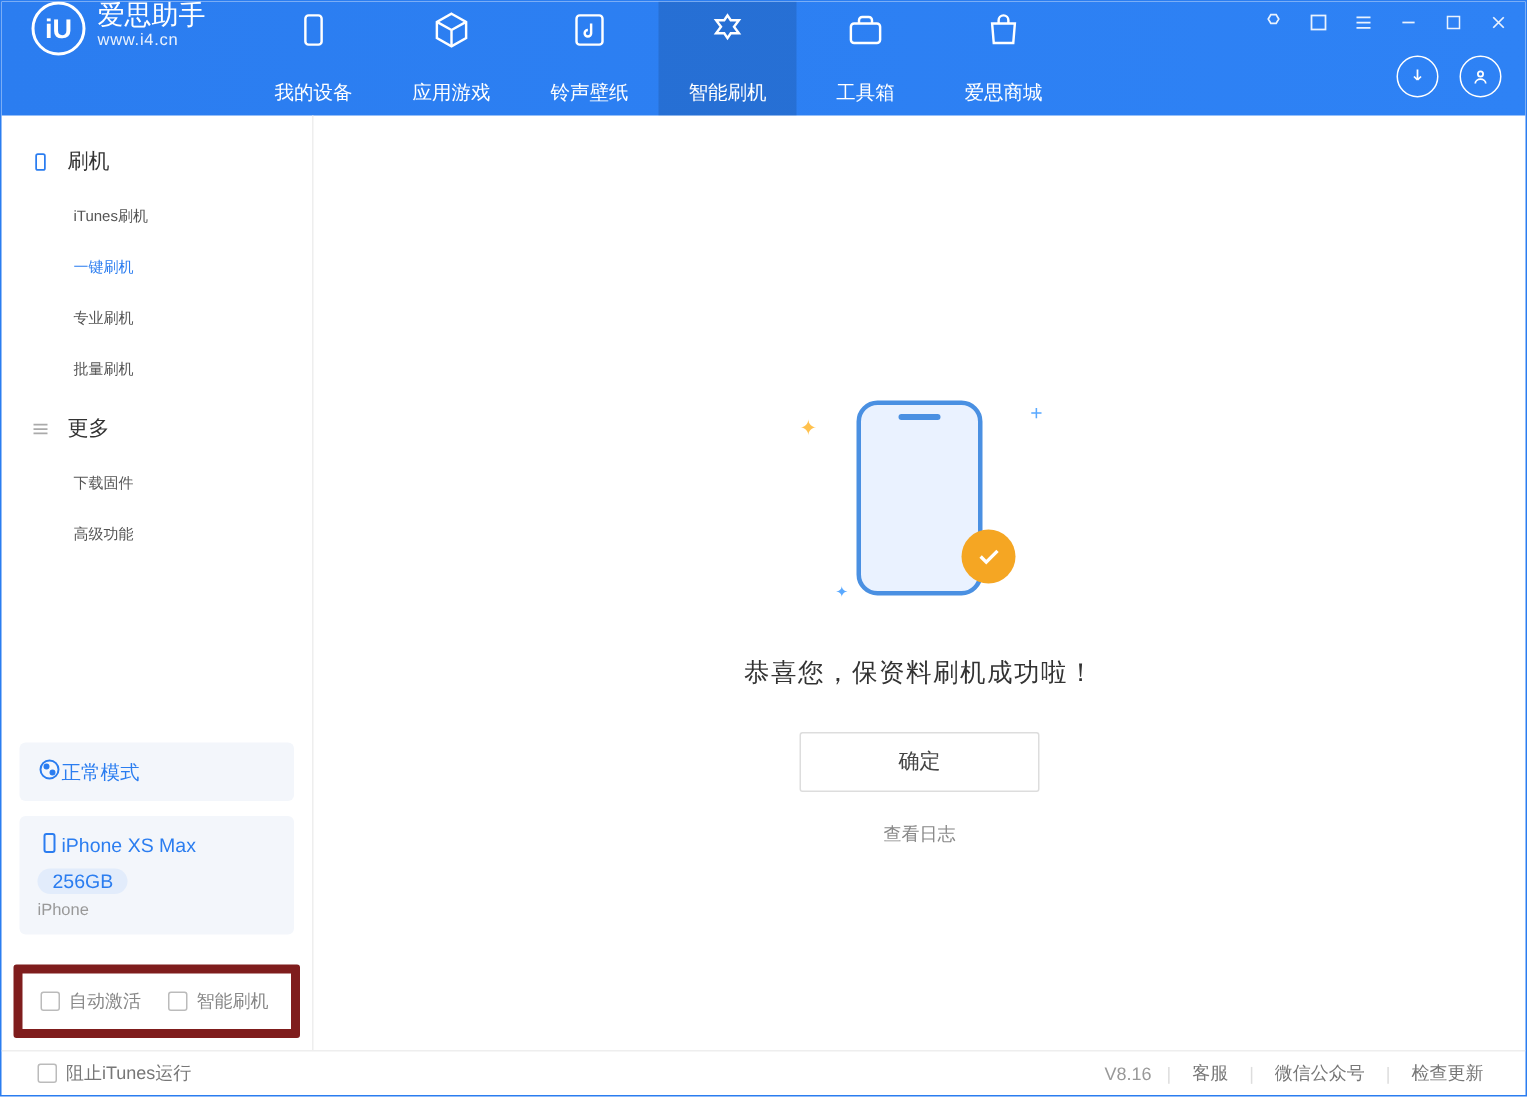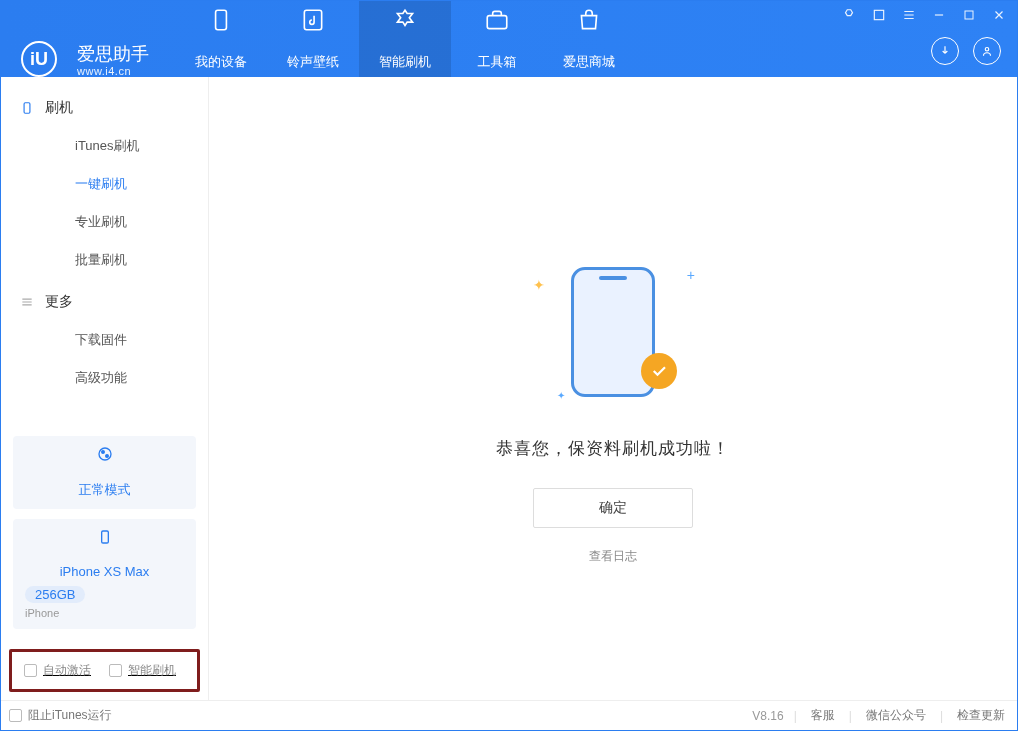--- a/index.html
+++ b/index.html
@@ -1,20 +1,20 @@
 <!DOCTYPE html>
 <html><head>
 <meta charset="utf-8">
 <style>
 * { margin: 0; padding: 0; box-sizing: border-box; font-family: "Microsoft YaHei", "PingFang SC", sans-serif; }
 body { background: #fff; width: 1018px; height: 731px; overflow: hidden; border: 1px solid #2b7df0; }
 
 
 .titlebar { height: 76px; background: linear-gradient(to right, #2b7df0, #2e82f5); display: flex; align-items: stretch; color: #fff; position: relative; }
-.logo-area { display: flex; align-items: flex-end; padding: 0 16px 0 20px; gap: 20px; }
+.logo-area { display: flex; align-items: flex-start; padding: 0 16px 0 20px; gap: 8px; }
 .logo-circle { width: 36px; height: 36px; border: 2px solid #fff; border-radius: 50%; display:flex; align-items:center; justify-content:center; font-weight:bold; font-size:18px; }
 .logo-text { font-size: 18px; font-weight: 500; line-height:1.1; }
 .logo-sub { font-size: 11px; opacity:.9; letter-spacing:.5px; }
 
 .nav { display:flex; margin-left:10px; }
 .nav-item { width: 92px; display:flex; flex-direction:column; align-items:center; justify-content:center; gap:20px; cursor:pointer; font-size:13px; }
 .nav-item.active { background: rgba(0,0,0,.12); }
 .nav-icon { width:26px; height:26px; display:flex; align-items:center; justify-content:center; }
 .nav-icon svg { width:26px; height:26px; }
 
@@ -22,54 +22,54 @@
 .win-btn { width:20px; height:20px; display:flex; align-items:center; justify-content:center; cursor:pointer; opacity:.9; }
 .hdr-rt { position:absolute; right:16px; bottom:12px; display:flex; gap:14px; align-items:center; }
 .hdr-circle { width:28px; height:28px; border:1.5px solid #fff; border-radius:50%; display:flex; align-items:center; justify-content:center; cursor:pointer; }
 
 
 .body { display:flex; height: calc(100% - 76px - 30px); }
 .sidebar { width: 208px; border-right:1px solid #eee; display:flex; flex-direction:column; position:relative; }
 .sb-scroll { flex:1; overflow:auto; padding-top:8px; }
 .sb-h { display:flex; align-items:center; gap:10px; padding:14px 18px 10px; color:#333; font-size:14px; font-weight:500; }
 .sb-h .ico { width:16px; height:16px; display:flex; align-items:center; justify-content:center; color:#2b7df0; }
-.sb-item { padding:10px 18px 10px 48px; font-size:13px; color:#555; cursor:pointer;margin-left:26px; }
+.sb-item { padding:10px 18px 10px 48px; font-size:10px; color:#555; cursor:pointer; }
 .sb-item.active { color:#2b7df0; }
 
 
 .dev-area { padding:0 12px 10px; }
 .dev-card { background:#f3f6fb; border-radius:4px; padding:10px 12px; margin-bottom:10px; }
-.dev-card .row1 { display:flex; align-items:center; gap:16px; color:#2b7df0; font-size:13px; font-weight:500;flex-direction:column; }
+.dev-card .row1 { display:flex; align-items:center; gap:0; color:#2b7df0; font-size:13px; font-weight:500; }
 .dev-card .dev-sub { margin-top:6px; }
 .badge { display:inline-block; background:#e2ecfb; color:#2b7df0; border-radius:10px; padding:1px 10px; font-size:13px; }
 .dev-type { font-size:11px; color:#999; margin-top:4px; }
 
 
-.cb-area { display:flex; gap:18px; padding:10px 12px; align-items:center; border:3px solid #7f1d1d; border-radius:2px; margin:0 8px 8px;text-decoration:underline; }
+.cb-area { display:flex; gap:18px; padding:10px 12px; align-items:center; border:6px solid #7f1d1d; border-radius:2px; margin:0 8px 8px; }
 .cb { display:flex; align-items:center; gap:6px; font-size:12px; color:#888; cursor:pointer; }
 .cb .box { width:13px; height:13px; border:1px solid #bbb; border-radius:2px; background:#fff; }
 
 
 .main { flex:1; position:relative; display:flex; flex-direction:column; align-items:center; justify-content:flex-start; padding-top:180px; }
 .illus { position:relative; width:180px; height:150px; margin-bottom:30px; }
 .phone { position:absolute; left:50%; top:10px; transform:translateX(-50%); width:84px; height:130px; border:3px solid #4a90e2; border-radius:14px; background:#eaf2ff; }
 .phone::before { content:""; position:absolute; top:6px; left:50%; transform:translateX(-50%); width:28px; height:4px; background:#4a90e2; border-radius:2px; }
 .check-badge { position:absolute; right:26px; bottom:18px; width:36px; height:36px; background:#f5a623; border-radius:50%; display:flex; align-items:center; justify-content:center; }
 .check-badge svg { width:18px; height:18px; }
 .sparkle { position:absolute; color:#ffc14d; font-size:14px; }
 .sp1 { left:10px; top:20px; }
 .sp2 { right:8px; top:10px; color:#5aa9ff; }
 .sp3 { left:34px; bottom:6px; color:#5aa9ff; font-size:10px; }
 
 .success-msg { font-size:17px; color:#333; margin-bottom:28px; letter-spacing:1px; }
 .ok-btn { width:160px; height:40px; border:1px solid #ddd; background:#fff; font-size:14px; color:#444; cursor:pointer; border-radius:2px; }
 .log-link { margin-top:20px; font-size:12px; color:#888; cursor:pointer; }
 
 
-.footer { height:30px; border-top:1px solid #eee; display:flex; align-items:center; font-size:12px; color:#777; padding:0 8px; }
+.footer { height:30px; border-top:1px solid #eee; display:flex; align-items:center; font-size:12px; color:#777; padding:0 24px; }
 .footer .cb { color:#777; }
 .footer .spacer { flex:1; }
 .footer .ver { color:#999; }
 .footer .flink { color:#777; cursor:pointer; padding:0 4px; }
 .footer .sep { color:#ddd; margin:0 10px; }
 </style>
 </head>
 <body>
 
 <div class="titlebar">
@@ -81,20 +81,29 @@
     </div>
   </div>
   <div class="nav">
     <div class="nav-item">
       <span class="nav-icon">
           <svg viewBox="0 0 24 24" fill="none" stroke="#fff" stroke-width="1.5">
             <rect x="7" y="3" width="10" height="18" rx="2"></rect>
           </svg>
         </span>
       <span>我的设备</span>
+    </div>
+    <div class="nav-item">
+      <span class="nav-icon">
+          <svg viewBox="0 0 24 24" fill="none" stroke="#fff" stroke-width="1.5">
+            <path d="M12 2l9 5v10l-9 5-9-5V7l9-5z"></path>
+            <path d="M12 12l9-5M12 12v10M12 12L3 7"></path>
+          </svg>
+        </span>
+      <span>应用游戏</span>
     </div>
     <div class="nav-item">
       <span class="nav-icon">
           <svg viewBox="0 0 24 24" fill="none" stroke="#fff" stroke-width="1.5">
             <rect x="4" y="3" width="16" height="18" rx="2"></rect>
             <path d="M13 8v6a2 2 0 11-2-2"></path>
           </svg>
         </span>
       <span>铃声壁纸</span>
     </div>

